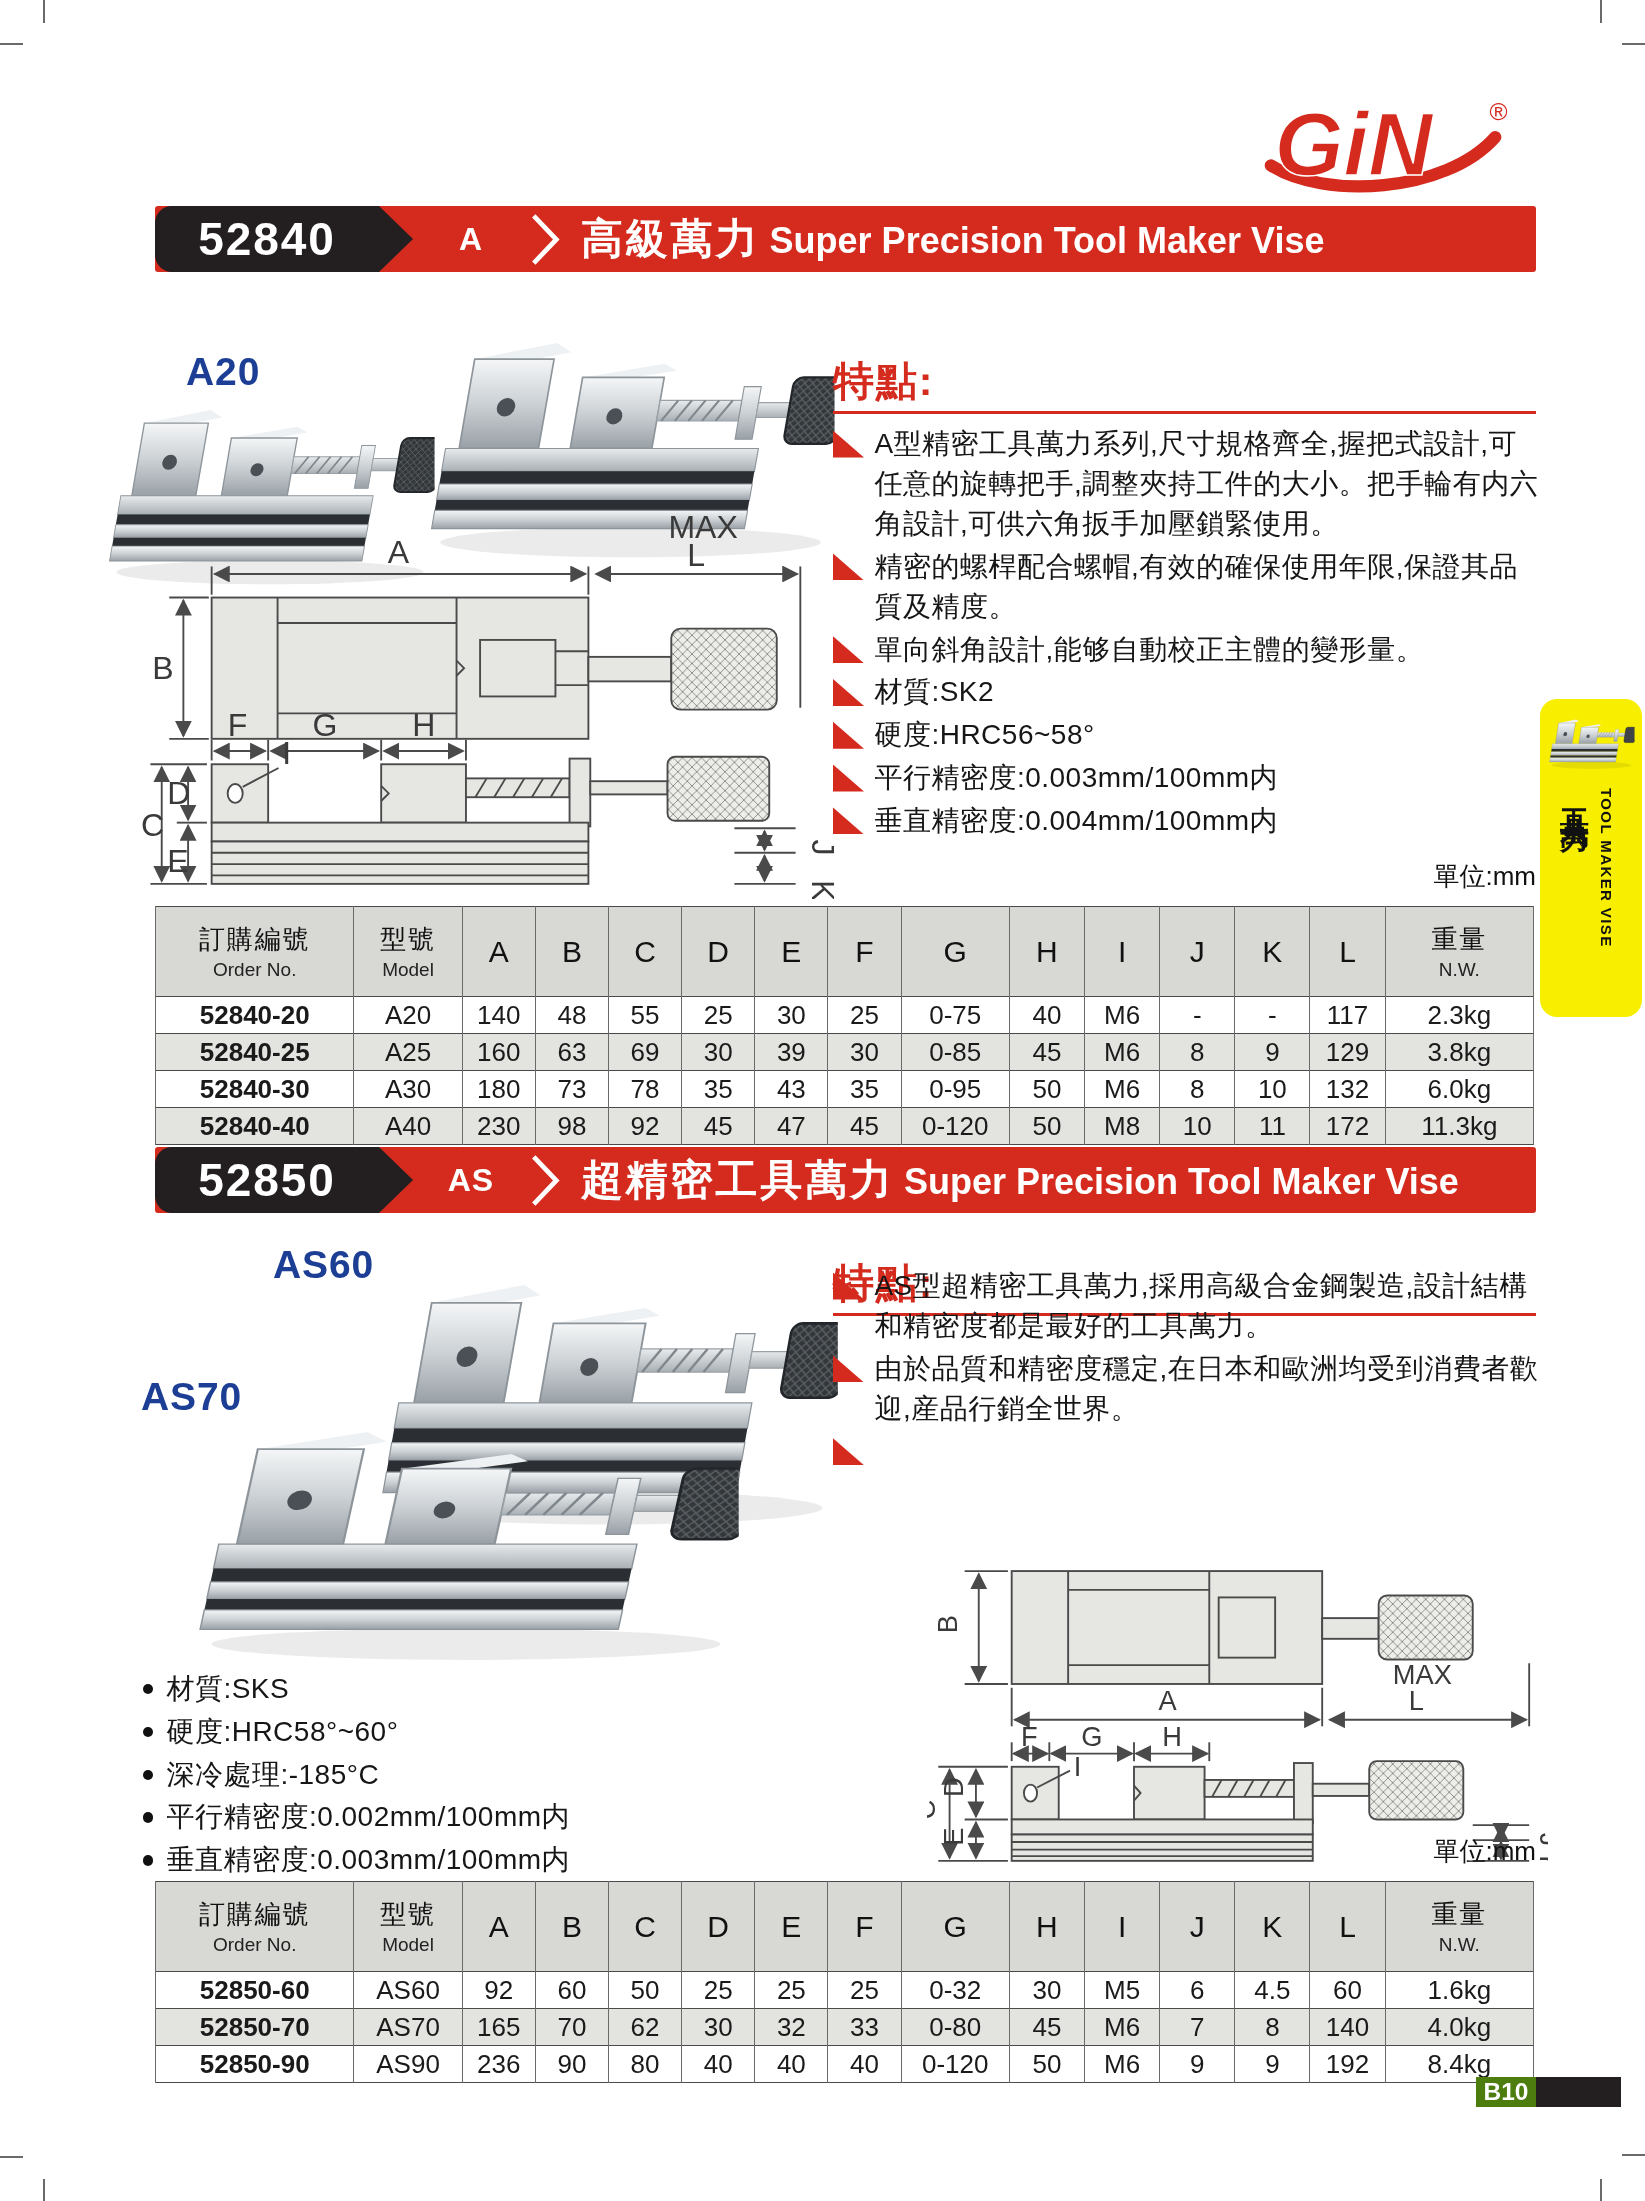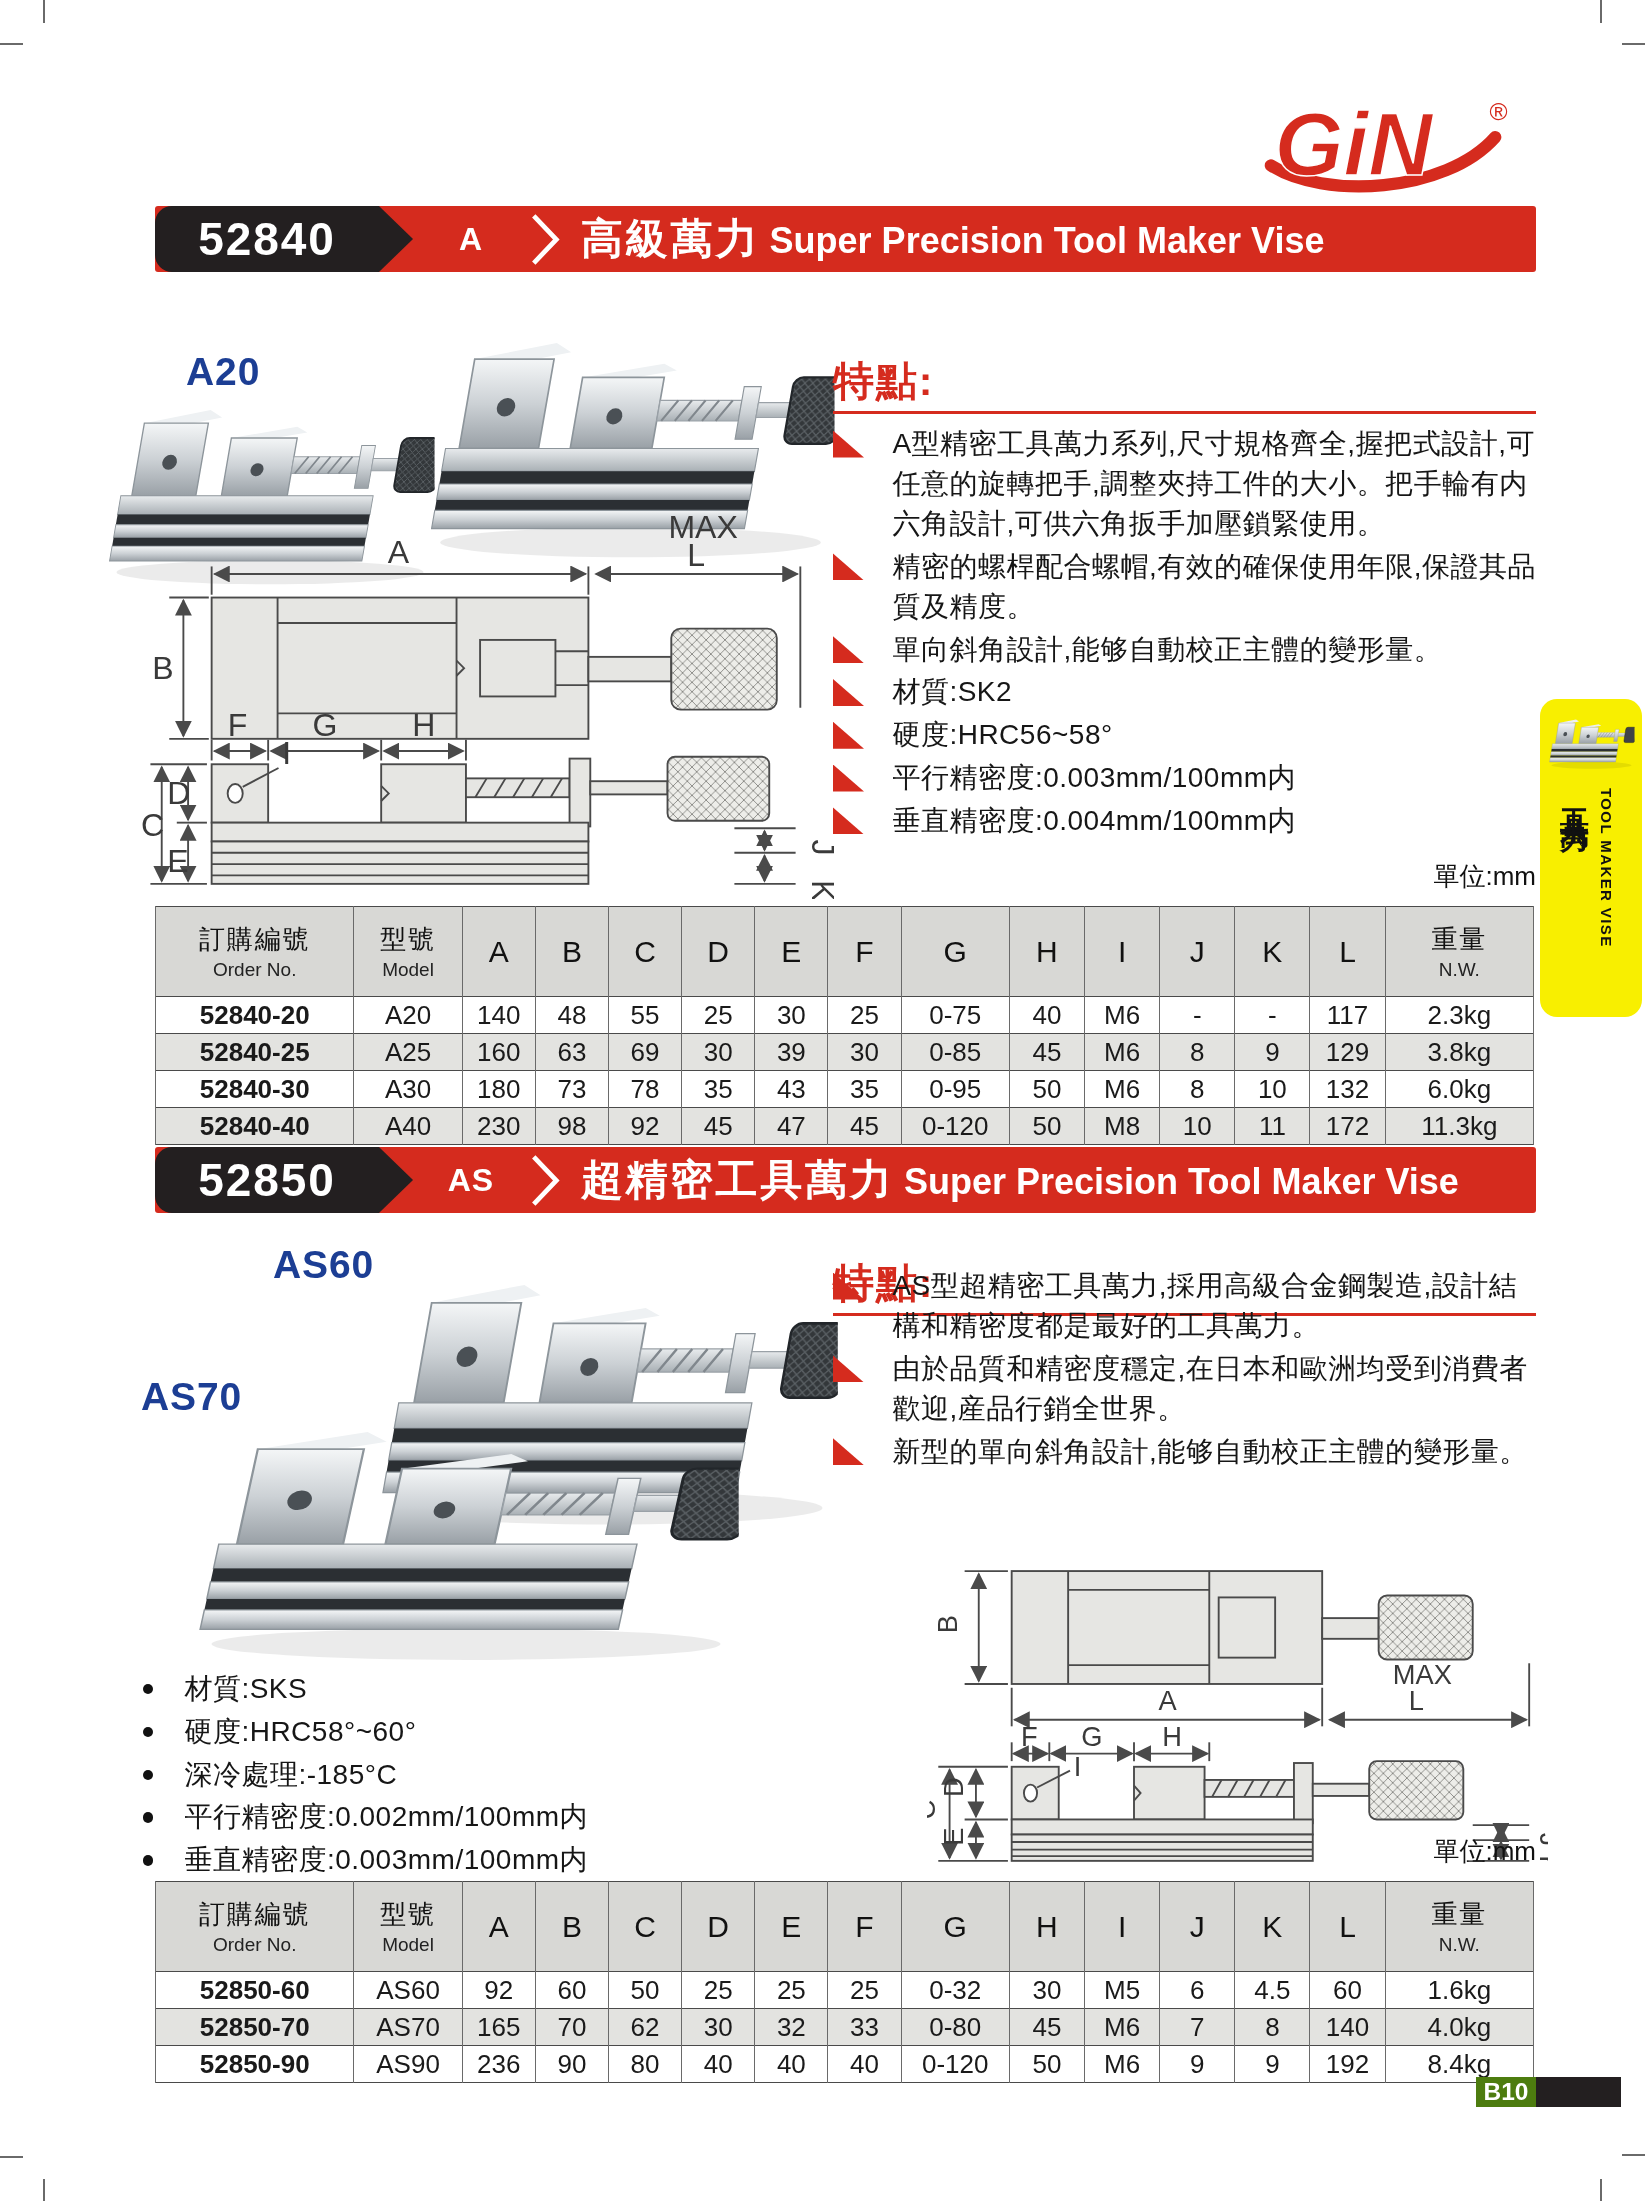--- a/index.html
+++ b/index.html
@@ -26,21 +26,21 @@
   .titles .zh{font-size:42px;font-weight:bold;letter-spacing:2.8px;line-height:66px;}
   .titles .en{font-size:36px;font-weight:bold;margin-left:9.4px;}
 
   
   .model-label{position:absolute;color:#1c3e94;font-size:39px;font-weight:bold;letter-spacing:0.9px;}
 
   
   .feat-title{position:absolute;color:#d52b1e;font-size:41px;font-weight:bold;letter-spacing:1.9px;}
   .feat-rule{position:absolute;height:2.8px;background:#d52b1e;}
   .features{position:absolute;}
-  .feature{display:flex;margin-bottom:2.8px;gap:18px;}
+  .feature{display:flex;margin-bottom:2.8px;}
   .tri{flex:0 0 31px;width:31px;height:27px;background:#d52b1e;margin-top:6.6px;margin-right:10.4px;
        clip-path:polygon(0 0,100% 100%,0 100%);}
   .f-text{font-size:28px;line-height:40px;color:#161616;letter-spacing:0.5px;}
   .spec-item .dot{flex:0 0 10.4px;width:10.4px;height:10.4px;border-radius:50%;background:#111;margin-top:15px;margin-right:13px;}
 
   .unit{position:absolute;width:188px;text-align:right;font-size:26px;color:#111;}
 
   
   .spec-table{position:absolute;border-collapse:collapse;table-layout:fixed;background:#fff;
               border:1.9px solid #4a4a4a;}
@@ -420,21 +420,20 @@
       <div class="feature">
         <span class="tri"></span>
         <span class="f-text">AS型超精密工具萬力,採用高級合金鋼製造,設計結構和精密度都是最好的工具萬力。</span>
       </div>
       <div class="feature">
         <span class="tri"></span>
         <span class="f-text">由於品質和精密度穩定,在日本和歐洲均受到消費者歡迎,産品行銷全世界。</span>
       </div>
       <div class="feature">
         <span class="tri"></span>
-        <span class="f-text">新型的單向斜角設計,能够自動校正主體的變形量。</span>
       </div>
     </div>
 
   <div class="features" style="left:143px;top:1669px;width:621px;">
       <div class="feature spec-item">
         <span class="dot"></span>
         <span class="f-text">材質:SKS</span>
       </div>
       <div class="feature spec-item">
         <span class="dot"></span>

